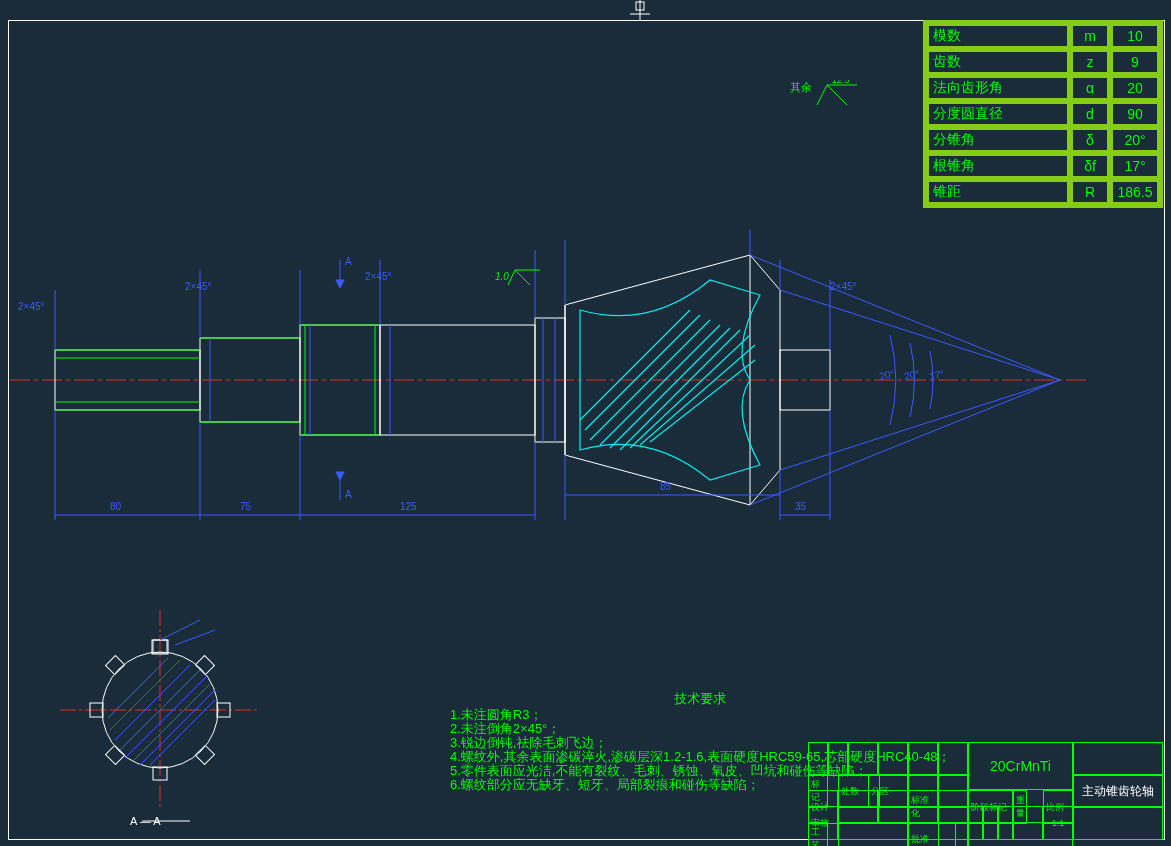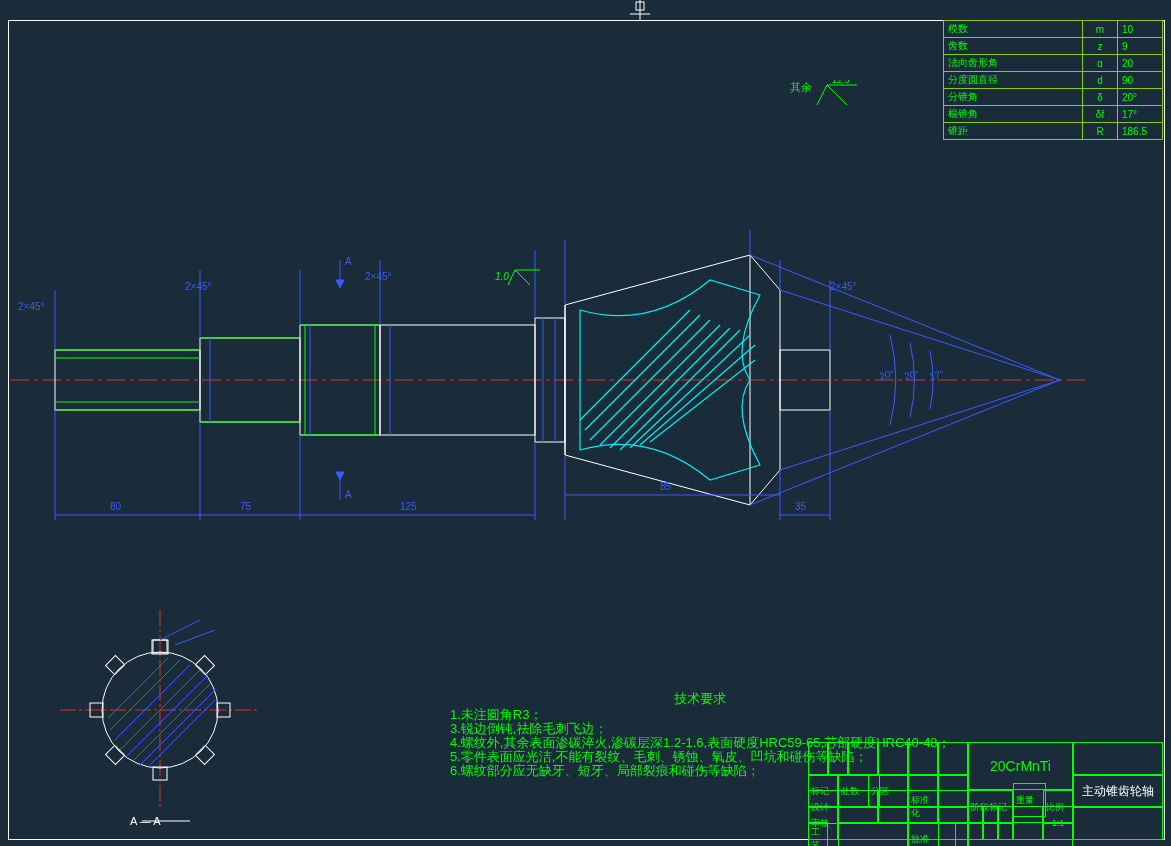--- a/index.html
+++ b/index.html
@@ -1,23 +1,23 @@
 <!DOCTYPE html>
 <html><head>
 <meta charset="utf-8">
 <style>
 html,body{margin:0;padding:0;background:#1a2b3a;font-family:Arial,"Microsoft YaHei",sans-serif;overflow:hidden}
 .canvas{position:relative;width:1171px;height:846px;background:#1a2b3a}
 .frame{position:absolute;border:1px solid #fff}
 .outer-frame{left:8px;top:20px;width:1155px;height:818px}
 .param-table{position:absolute;right:8px;top:20px;border-collapse:collapse}
-.param-table td{border:1px solid #84cc16;color:#0f0;font-size:10px;padding:1px 4px;height:14px}
+.param-table td{border:6px solid #84cc16;color:#0f0;font-size:14px;padding:1px 4px;height:14px}
 .param-table .c1{width:130px}
 .param-table .c2{width:26px;text-align:center}
-.param-table .c3{width:36px;text-align:left}
+.param-table .c3{width:36px;text-align:center}
 .title-block{position:absolute;right:8px;bottom:8px;width:355px;height:96px}
 .tb-cell{position:absolute;border:1px solid #0f0;color:#0f0;font-size:9px;box-sizing:border-box;display:flex;align-items:center;padding:16px 2px}
 .tech-req{position:absolute;left:450px;top:690px;color:#0f0;font-size:10px}
 .tech-req .title{text-align:center;font-size:13px;}
 .tech-req .line{font-size:13px;line-height:14px}
 .surf-mark{position:absolute;color:#0f0;font-size:11px}
 svg{position:absolute}
 .dim-text{fill:#3b5bff;font-size:10px;font-family:Arial}
 .ann-text{fill:#0f0;font-size:10px}
 text{font-family:Arial}
@@ -260,57 +260,58 @@
     <line x1="100" y1="30" x2="140" y2="10"></line>
         <line x1="115" y1="35" x2="155" y2="20"></line>
   </g>
   <text x="70" y="215" fill="#fff" font-size="11">A — A</text>
   <line x1="82" y1="211" x2="130" y2="211" stroke="#fff"></line>
 </svg>
 
 <div class="tech-req">
   <div class="title">技术要求</div>
   <div class="line">1.未注圆角R3；</div>
+  <div class="line">2.未注倒角2×45°；</div>
   <div class="line">3.锐边倒钝,祛除毛刺飞边；</div>
   <div class="line">4.螺纹外,其余表面渗碳淬火,渗碳层深1.2-1.6,表面硬度HRC59-65,芯部硬度HRC40-48；</div>
   <div class="line">5.零件表面应光洁,不能有裂纹、毛刺、锈蚀、氧皮、凹坑和碰伤等缺陷；</div>
   <div class="line">6.螺纹部分应无缺牙、短牙、局部裂痕和碰伤等缺陷；</div>
 </div>
 
 <div class="title-block">
 
   <div class="tb-cell" style="left:0;top:0;width:20px;height:32px"></div>
   <div class="tb-cell" style="left:20px;top:0;width:20px;height:32px"></div>
   <div class="tb-cell" style="left:40px;top:0;width:30px;height:32px"></div>
   <div class="tb-cell" style="left:70px;top:0;width:30px;height:32px"></div>
   <div class="tb-cell" style="left:100px;top:0;width:30px;height:32px"></div>
   <div class="tb-cell" style="left:130px;top:0;width:30px;height:32px"></div>
 
-  <div class="tb-cell" style="left:0;top:32px;width:30px;height:16px">标记</div>
+  <div class="tb-cell" style="left:0;top:32px;width:20px;height:16px">标记</div>
   <div class="tb-cell" style="left:30px;top:32px;width:42px;height:16px">处数</div>
   <div class="tb-cell" style="left:60px;top:32px;width:40px;height:16px">分区</div>
   <div class="tb-cell" style="left:100px;top:32px;width:30px;height:16px"></div>
   <div class="tb-cell" style="left:130px;top:32px;width:30px;height:16px"></div>
 
   <div class="tb-cell" style="left:0;top:48px;width:30px;height:28px">设计</div>
   <div class="tb-cell" style="left:30px;top:48px;width:40px;height:16px"></div>
   <div class="tb-cell" style="left:70px;top:48px;width:30px;height:16px"></div>
   <div class="tb-cell" style="left:100px;top:48px;width:30px;height:32px">标准化</div>
   <div class="tb-cell" style="left:130px;top:48px;width:30px;height:16px"></div>
 
   <div class="tb-cell" style="left:0;top:64px;width:30px;height:16px">审核</div>
   <div class="tb-cell" style="left:30px;top:64px;width:130px;height:16px"></div>
   <div class="tb-cell" style="left:0;top:80px;width:20px;height:16px">工艺</div>
   <div class="tb-cell" style="left:30px;top:80px;width:70px;height:16px"></div>
   <div class="tb-cell" style="left:100px;top:80px;width:48px;height:16px">批准</div>
   <div class="tb-cell" style="left:130px;top:80px;width:30px;height:16px"></div>
 
   <div class="tb-cell" style="left:160px;top:0;width:105px;height:48px;justify-content:center;font-size:14px">20CrMnTi</div>
   <div class="tb-cell" style="left:160px;top:48px;width:45px;height:16px">阶段标记</div>
-  <div class="tb-cell" style="left:205px;top:41px;width:33px;height:16px">重量</div>
+  <div class="tb-cell" style="left:205px;top:48px;width:14px;height:16px">重量</div>
   <div class="tb-cell" style="left:235px;top:48px;width:30px;height:16px">比例</div>
   <div class="tb-cell" style="left:160px;top:64px;width:15px;height:16px"></div>
   <div class="tb-cell" style="left:175px;top:64px;width:15px;height:16px"></div>
   <div class="tb-cell" style="left:190px;top:64px;width:15px;height:16px"></div>
   <div class="tb-cell" style="left:205px;top:64px;width:30px;height:16px"></div>
   <div class="tb-cell" style="left:235px;top:64px;width:30px;height:16px;justify-content:center">1:1</div>
   <div class="tb-cell" style="left:160px;top:80px;width:105px;height:16px"></div>
 
   <div class="tb-cell" style="left:265px;top:0;width:90px;height:32px"></div>
   <div class="tb-cell" style="left:265px;top:32px;width:90px;height:32px;justify-content:center;color:#fff;font-size:12px">主动锥齿轮轴</div>

